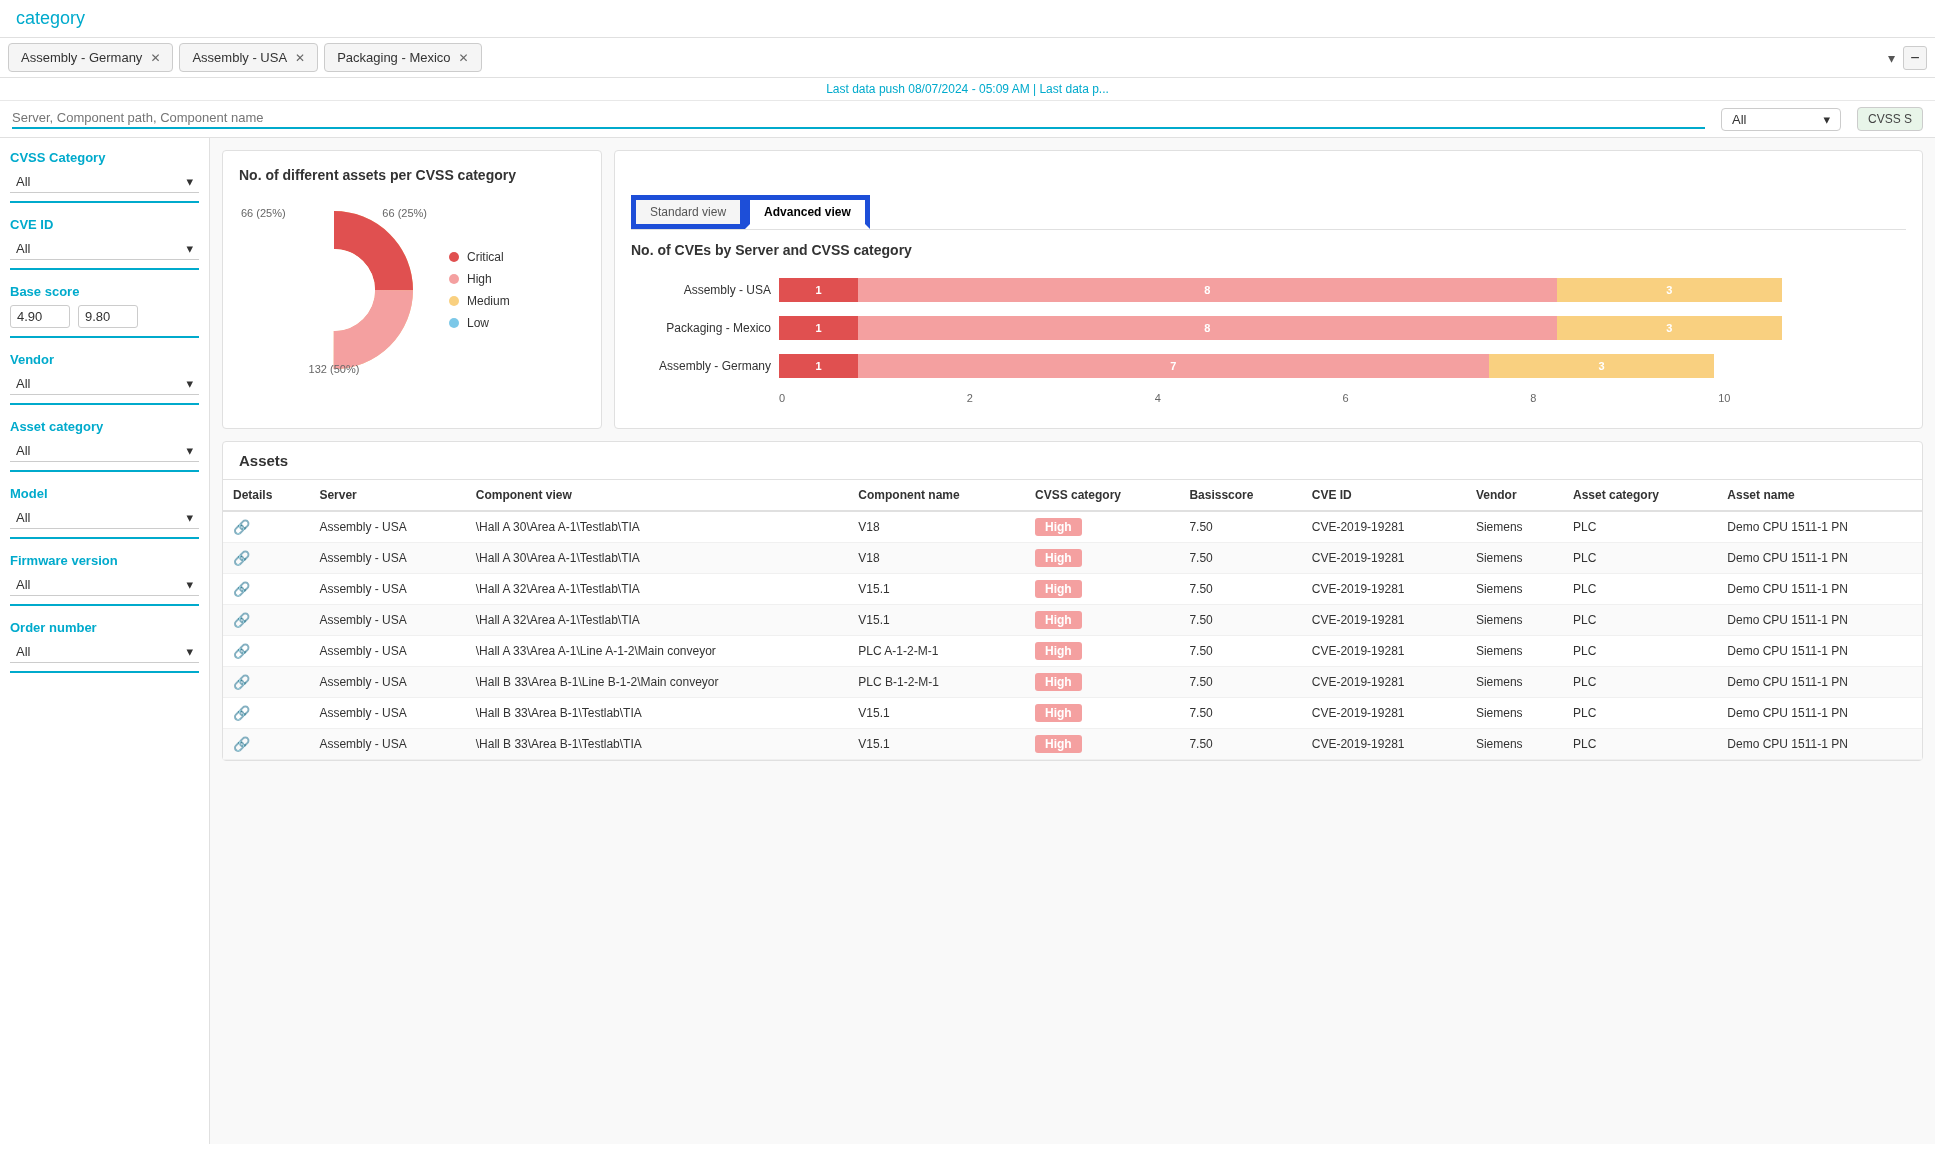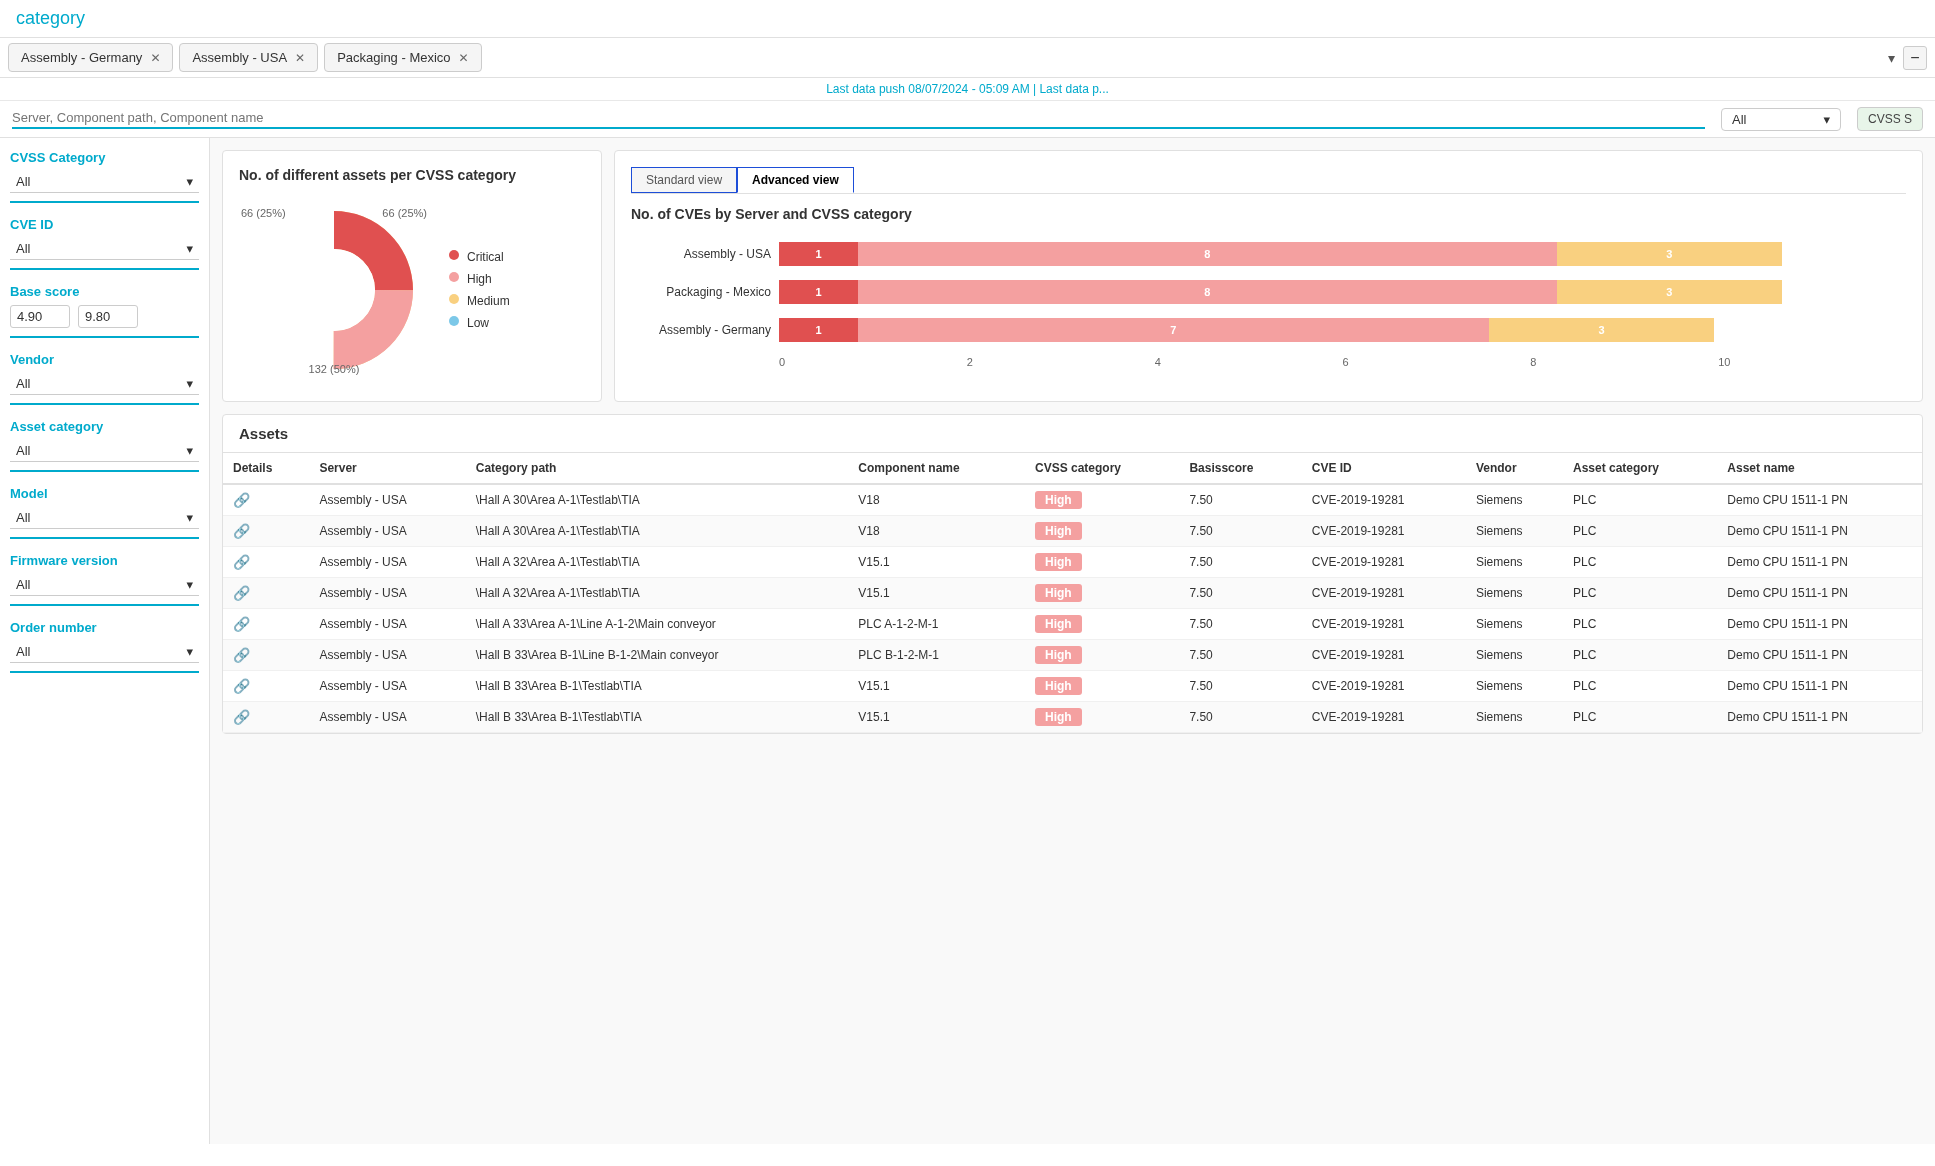--- a/index.html
+++ b/index.html
@@ -203,21 +203,21 @@
       align-items: center;
       gap: 20px;
     }
     .legend {
       display: flex;
       flex-direction: column;
       gap: 8px;
     }
     .legend-item {
       display: flex;
-      align-items: flex-start;
+      align-items: center;
       gap: 8px;
       font-size: 12px;
       color: #333;
     }
     .legend-dot {
       width: 10px;
       height: 10px;
       border-radius: 50%;
     }
 
@@ -233,22 +233,23 @@
       display: flex;
       gap: 0;
       margin-bottom: 12px;
       border-bottom: 1px solid #e0e0e0;
     }
     .view-tab {
       padding: 5px 14px;
       font-size: 12px;
       cursor: pointer;
       color: #555;
-      border: 1px solid #1d4ed8;
+      border: 5px solid #1d4ed8;
       background: #f5f5f5;
+      margin-top: 28px;
     }
     .view-tab.active {
       background: #fff;
       border-bottom-color: #fff;
       color: #000000;
       font-weight: 600;
     }
     .bar-chart-area {
       padding: 8px 0;
     }
@@ -545,21 +546,21 @@
       </div>
     </div>
 
     <div class="assets-section">
       <div class="assets-header">Assets</div>
       <table class="assets-table">
         <thead>
           <tr>
             <th>Details</th>
             <th>Server</th>
-            <th>Category path</th>
+            <th>Component view</th>
             <th>Component name</th>
             <th>CVSS category</th>
             <th>Basisscore</th>
             <th>CVE ID</th>
             <th>Vendor</th>
             <th>Asset category</th>
             <th>Asset name</th>
           </tr>
         </thead>
         <tbody id="assets-tbody">

